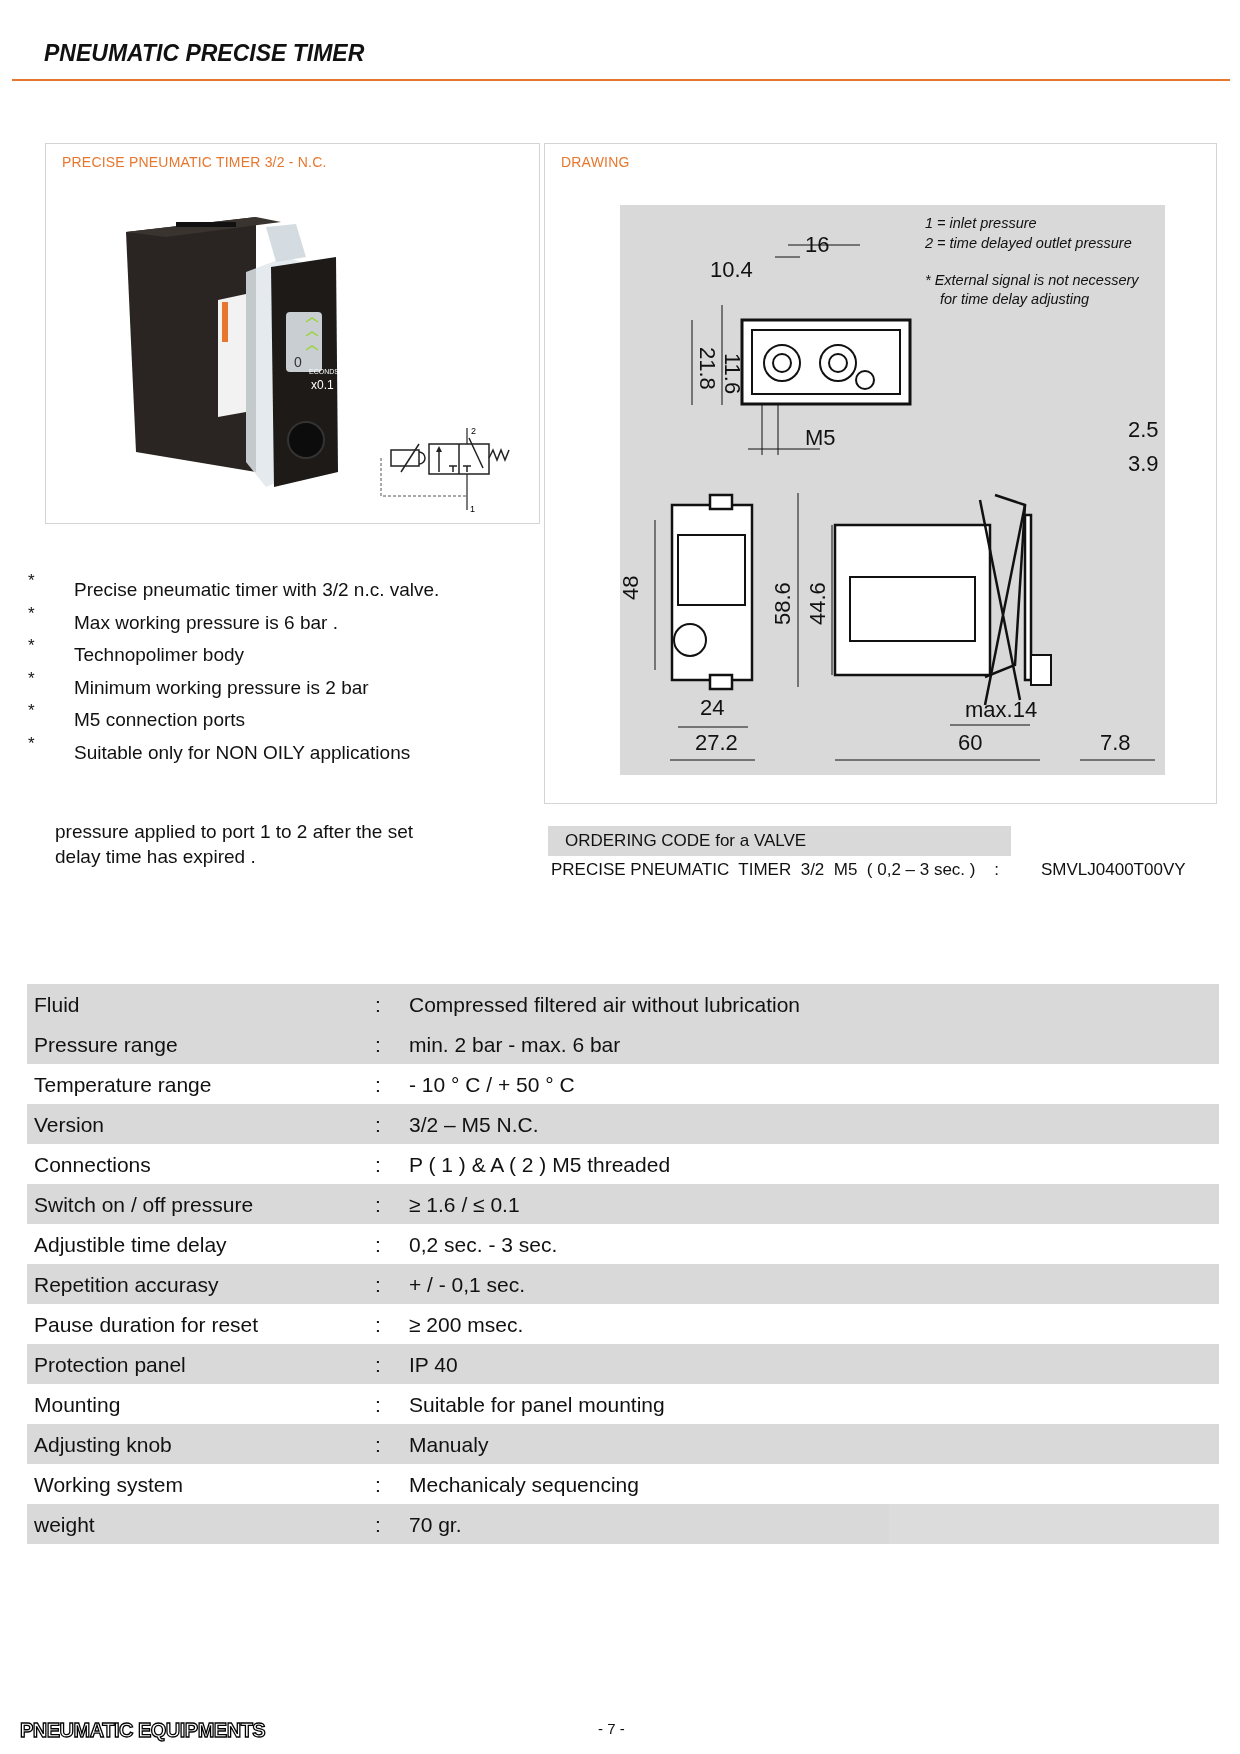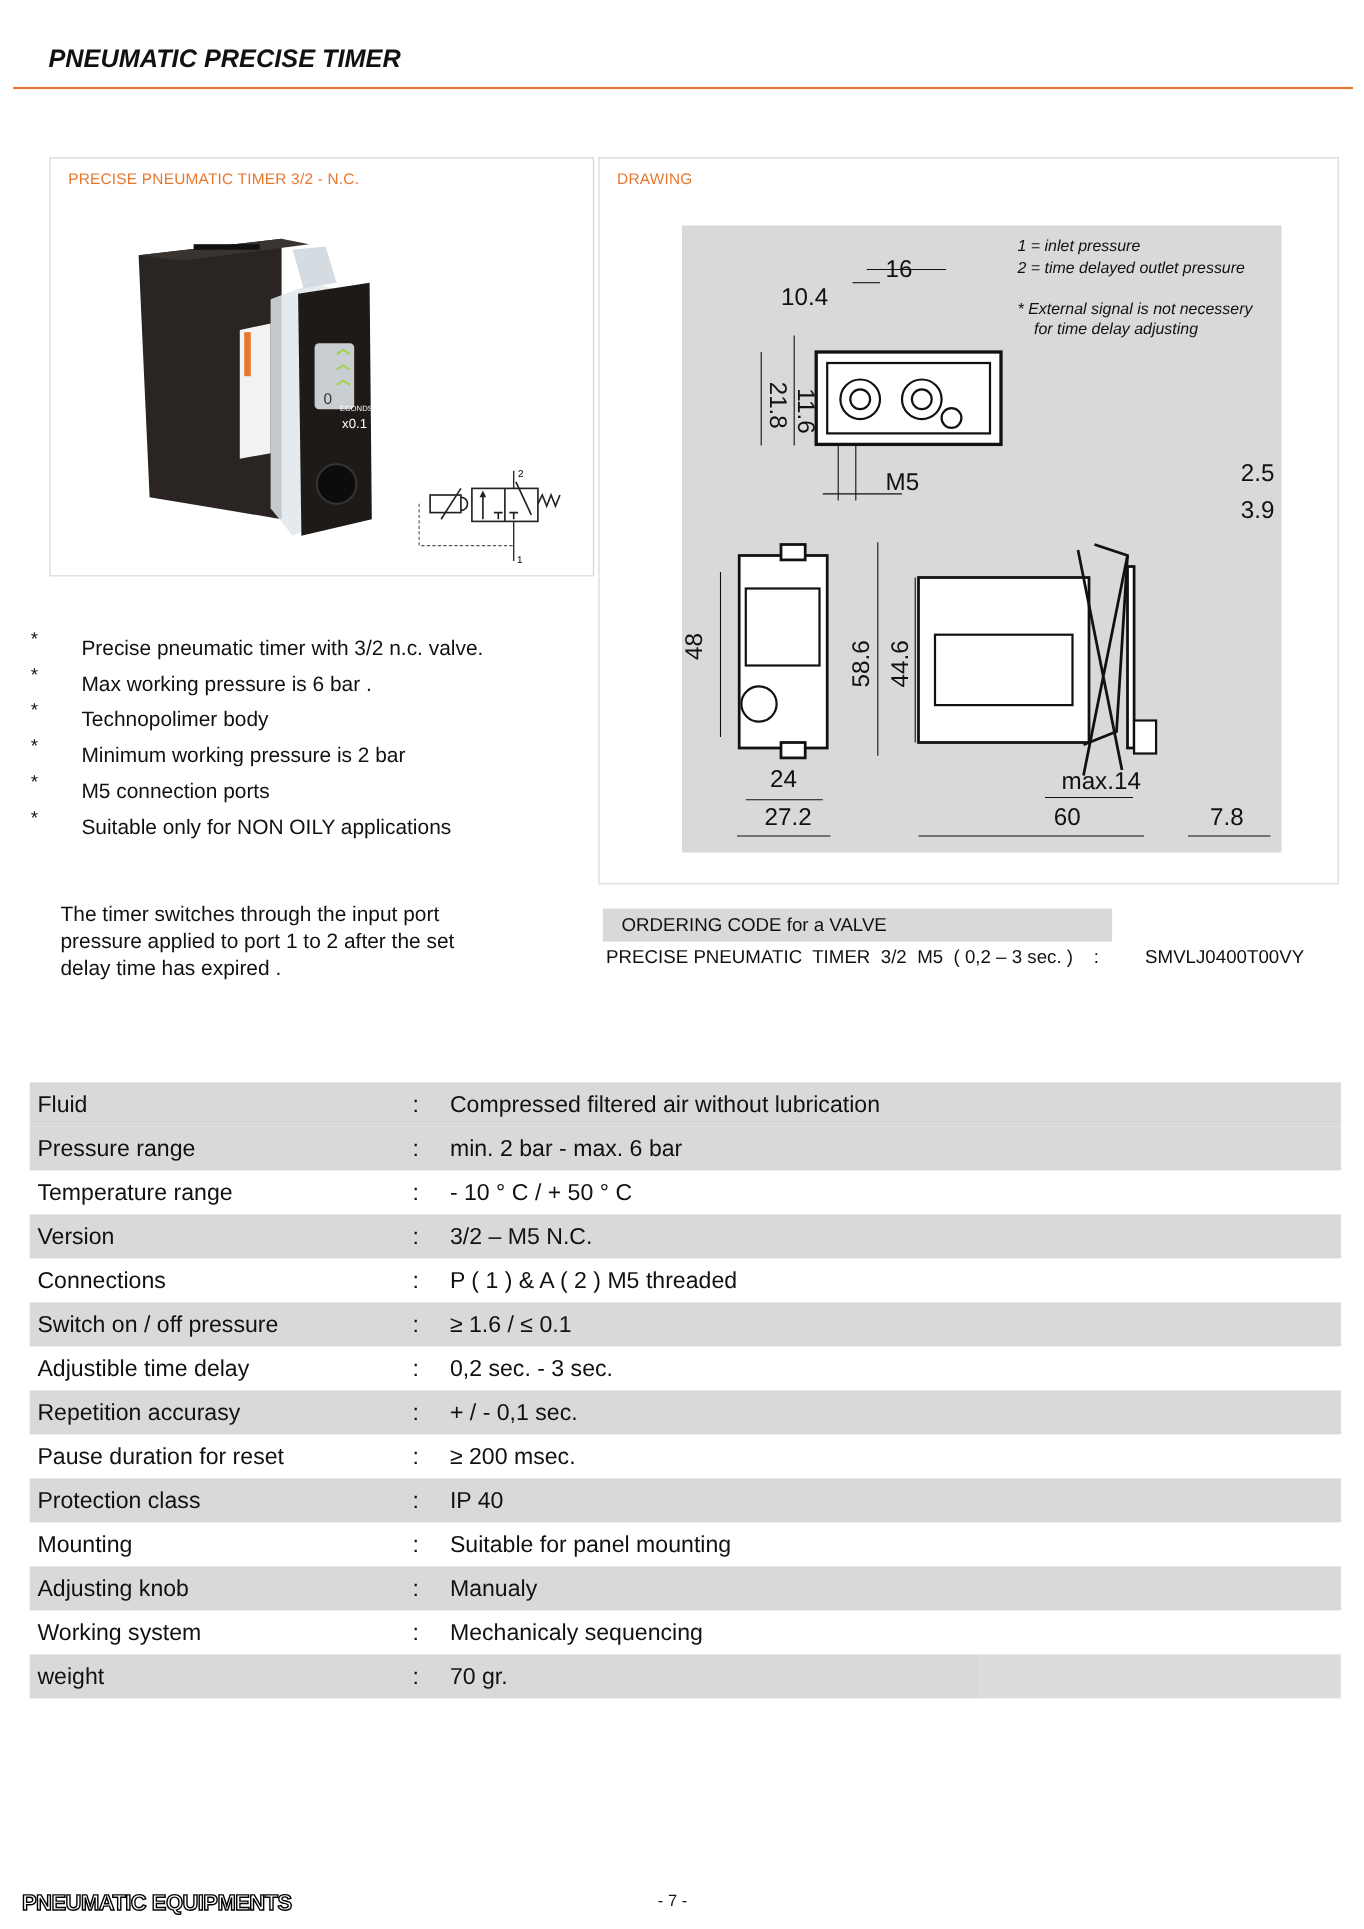--- a/index.html
+++ b/index.html
@@ -190,21 +190,20 @@
     <span class="bullet-star">*</span>
     <span class="bullet-text">M5 connection ports</span>
   </div>
   <div class="bullet-row">
     <span class="bullet-star">*</span>
     <span class="bullet-text">Suitable  only for NON OILY applications</span>
   </div>
 </div>
 
 <div class="abs desc">
-  <div>The timer switches through the input port</div>
   <div>pressure applied  to port  1 to 2 after the set</div>
   <div>delay time has expired .</div>
 </div>
 
 <div class="abs order-head">ORDERING CODE for  a VALVE</div>
 <div class="abs order-line">PRECISE PNEUMATIC  TIMER  3/2  M5  ( 0,2 – 3 sec. )    :</div>
 <div class="abs order-code">SMVLJ0400T00VY</div>
 
 <div class="abs specs">
   <div class="spec-row shaded">
@@ -246,21 +245,21 @@
     <span class="spec-label">Repetition accurasy</span>
     <span class="spec-colon">:</span>
     <span class="spec-value">+ / -  0,1 sec.</span>
   </div>
   <div class="spec-row">
     <span class="spec-label">Pause duration for reset</span>
     <span class="spec-colon">:</span>
     <span class="spec-value">≥ 200 msec.</span>
   </div>
   <div class="spec-row shaded">
-    <span class="spec-label">Protection class</span>
+    <span class="spec-label">Protection panel</span>
     <span class="spec-colon">:</span>
     <span class="spec-value">IP 40</span>
   </div>
   <div class="spec-row">
     <span class="spec-label">Mounting</span>
     <span class="spec-colon">:</span>
     <span class="spec-value">Suitable for panel mounting</span>
   </div>
   <div class="spec-row shaded">
     <span class="spec-label">Adjusting knob</span>

